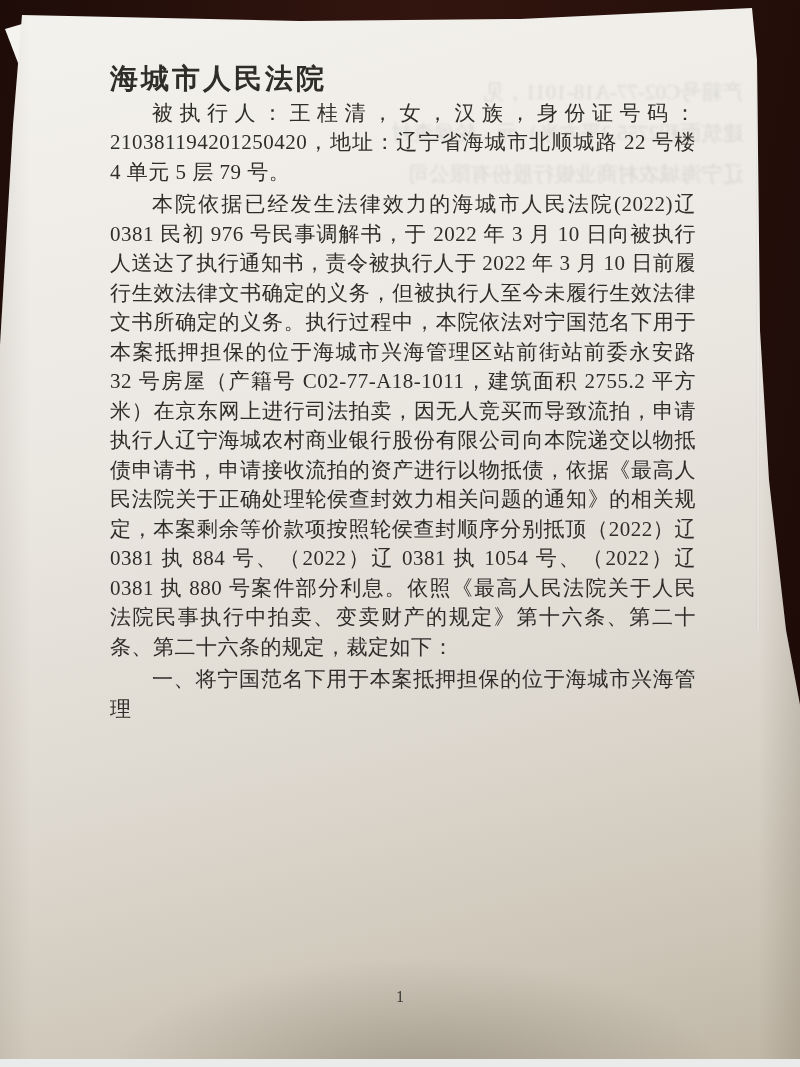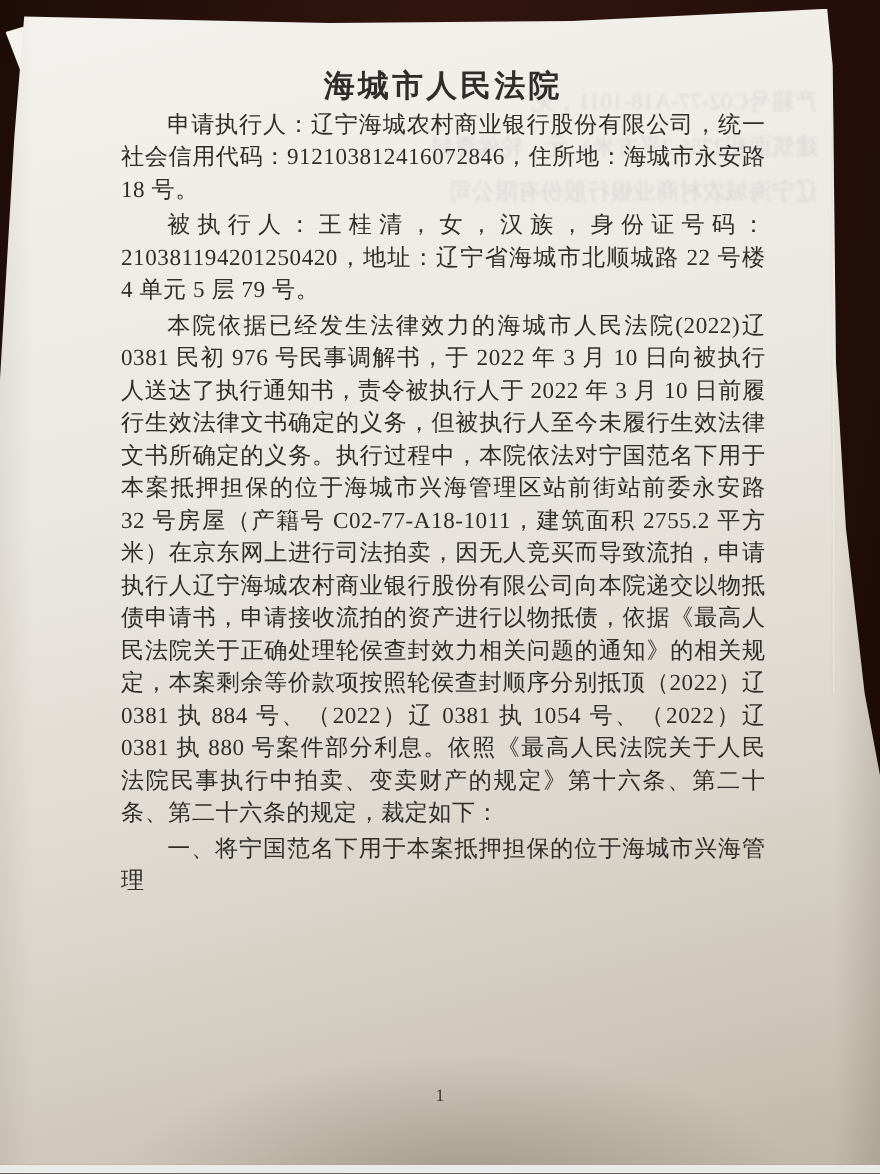--- a/index.html
+++ b/index.html
@@ -45,21 +45,21 @@
     font-size: 21px; line-height: 41px;
     pointer-events: none;
   }
   .content {
     position: absolute; left: 110px; top: 0; width: 586px;
     color: #2f2d2a;
   }
   .court-name {
     margin: 62px 0 0 0;
     font-size: 28px; line-height: 1.2; font-weight: 700;
-    letter-spacing: 3px; text-align: center;
+    letter-spacing: 3px; 
   }
   .doc-type {
     margin: 2px 0 0 0;
     font-size: 31px; line-height: 1.3; font-weight: 700;
     letter-spacing: 4px; text-align: center;
   }
   .case-no {
     margin: 6px 26px 8px 0;
     font-size: 21px; line-height: 27px; text-align: right;
   }
@@ -92,21 +92,20 @@
 
     <div class="ghost">
       <div>产籍号C02-77-A18-1011，见</div>
       <div>建筑面积2755.2平方米）元，轮侯查封</div>
       <div>辽宁海城农村商业银行股份有限公司</div>
     </div>
 
     <div class="content">
       <h1 class="court-name">海城市人民法院</h1>
 
-      <p class="para">申请执行人：辽宁海城农村商业银行股份有限公司，统一社会信用代码：912103812416072846，住所地：海城市永安路 18 号。</p>
       <p class="para">被执行人：王桂清，女，汉族，身份证号码：210381194201250420，地址：辽宁省海城市北顺城路 22 号楼 4 单元 5 层 79 号。</p>
       <p class="para">本院依据已经发生法律效力的海城市人民法院(2022)辽 0381 民初 976 号民事调解书，于 2022 年 3 月 10 日向被执行人送达了执行通知书，责令被执行人于 2022 年 3 月 10 日前履行生效法律文书确定的义务，但被执行人至今未履行生效法律文书所确定的义务。执行过程中，本院依法对宁国范名下用于本案抵押担保的位于海城市兴海管理区站前街站前委永安路 32 号房屋（产籍号 C02-77-A18-1011，建筑面积 2755.2 平方米）在京东网上进行司法拍卖，因无人竞买而导致流拍，申请执行人辽宁海城农村商业银行股份有限公司向本院递交以物抵债申请书，申请接收流拍的资产进行以物抵债，依据《最高人民法院关于正确处理轮侯查封效力相关问题的通知》的相关规定，本案剩余等价款项按照轮侯查封顺序分别抵顶（2022）辽 0381 执 884 号、（2022）辽 0381 执 1054 号、（2022）辽 0381 执 880 号案件部分利息。依照《最高人民法院关于人民法院民事执行中拍卖、变卖财产的规定》第十六条、第二十条、第二十六条的规定，裁定如下：</p>
       <p class="para">一、将宁国范名下用于本案抵押担保的位于海城市兴海管理</p>
     </div>
 
     <div class="page-no">1</div>
   </div>
 
   <div class="table-edge"></div>
 </div>

